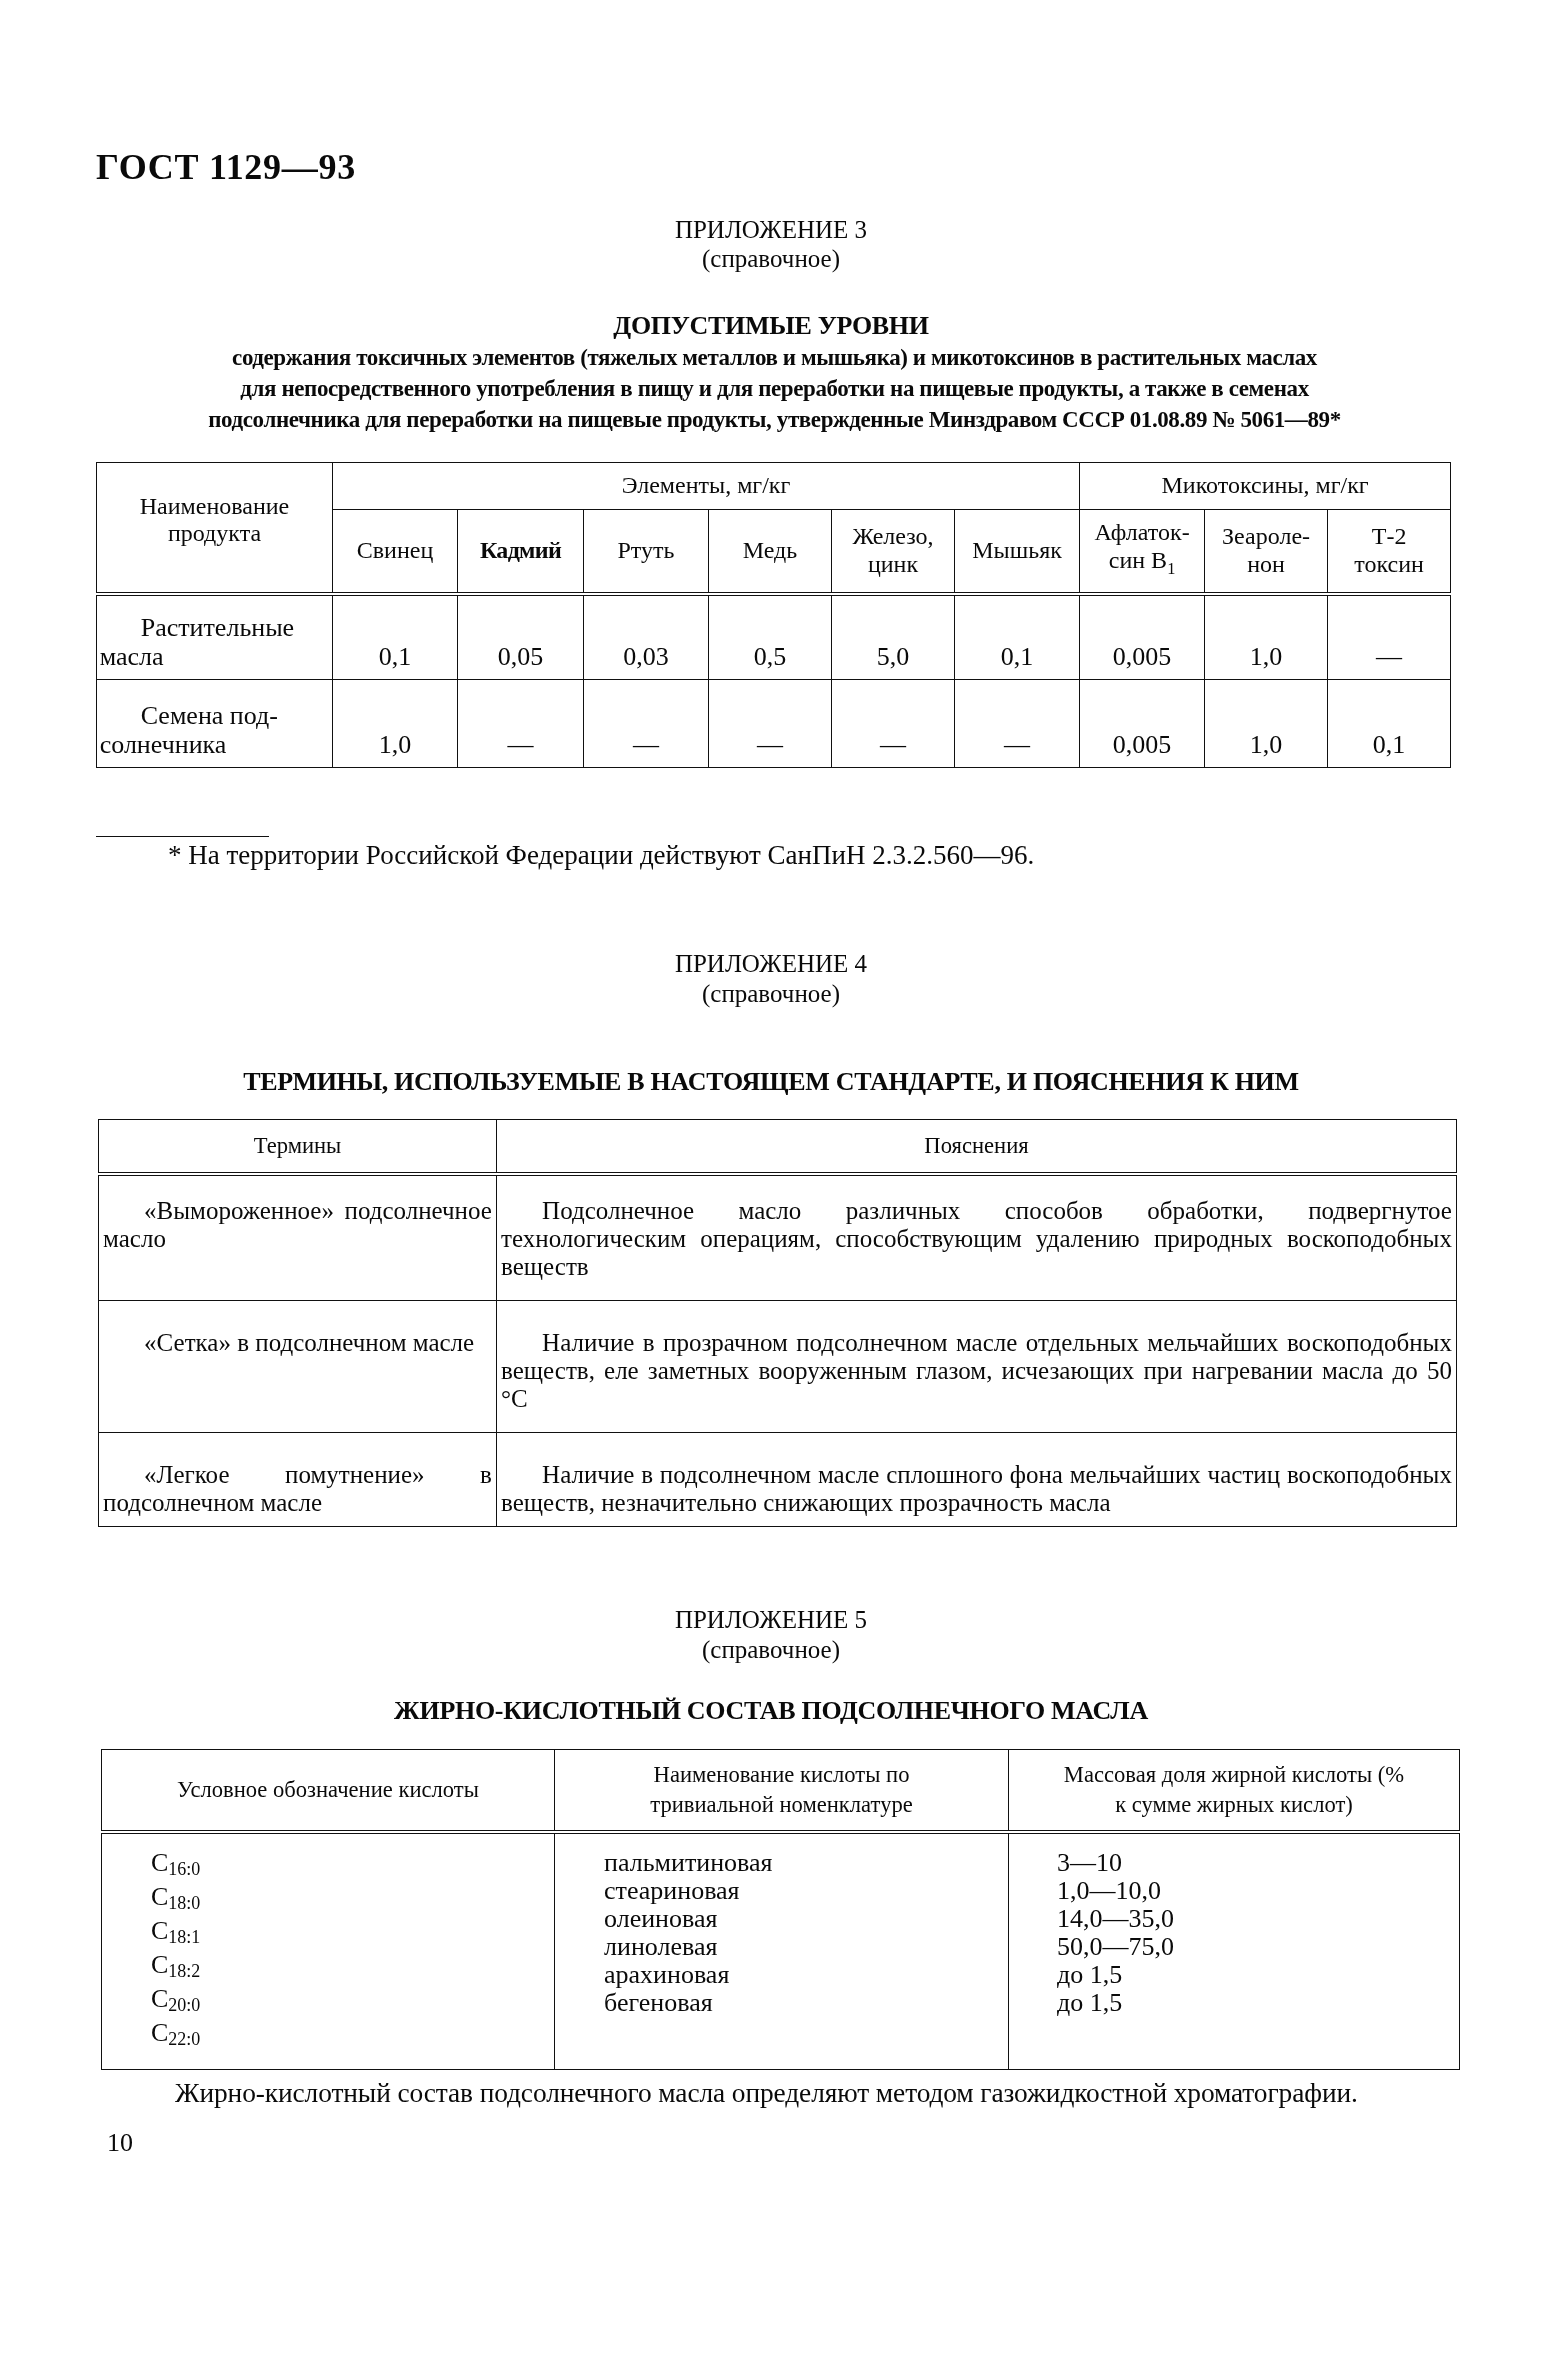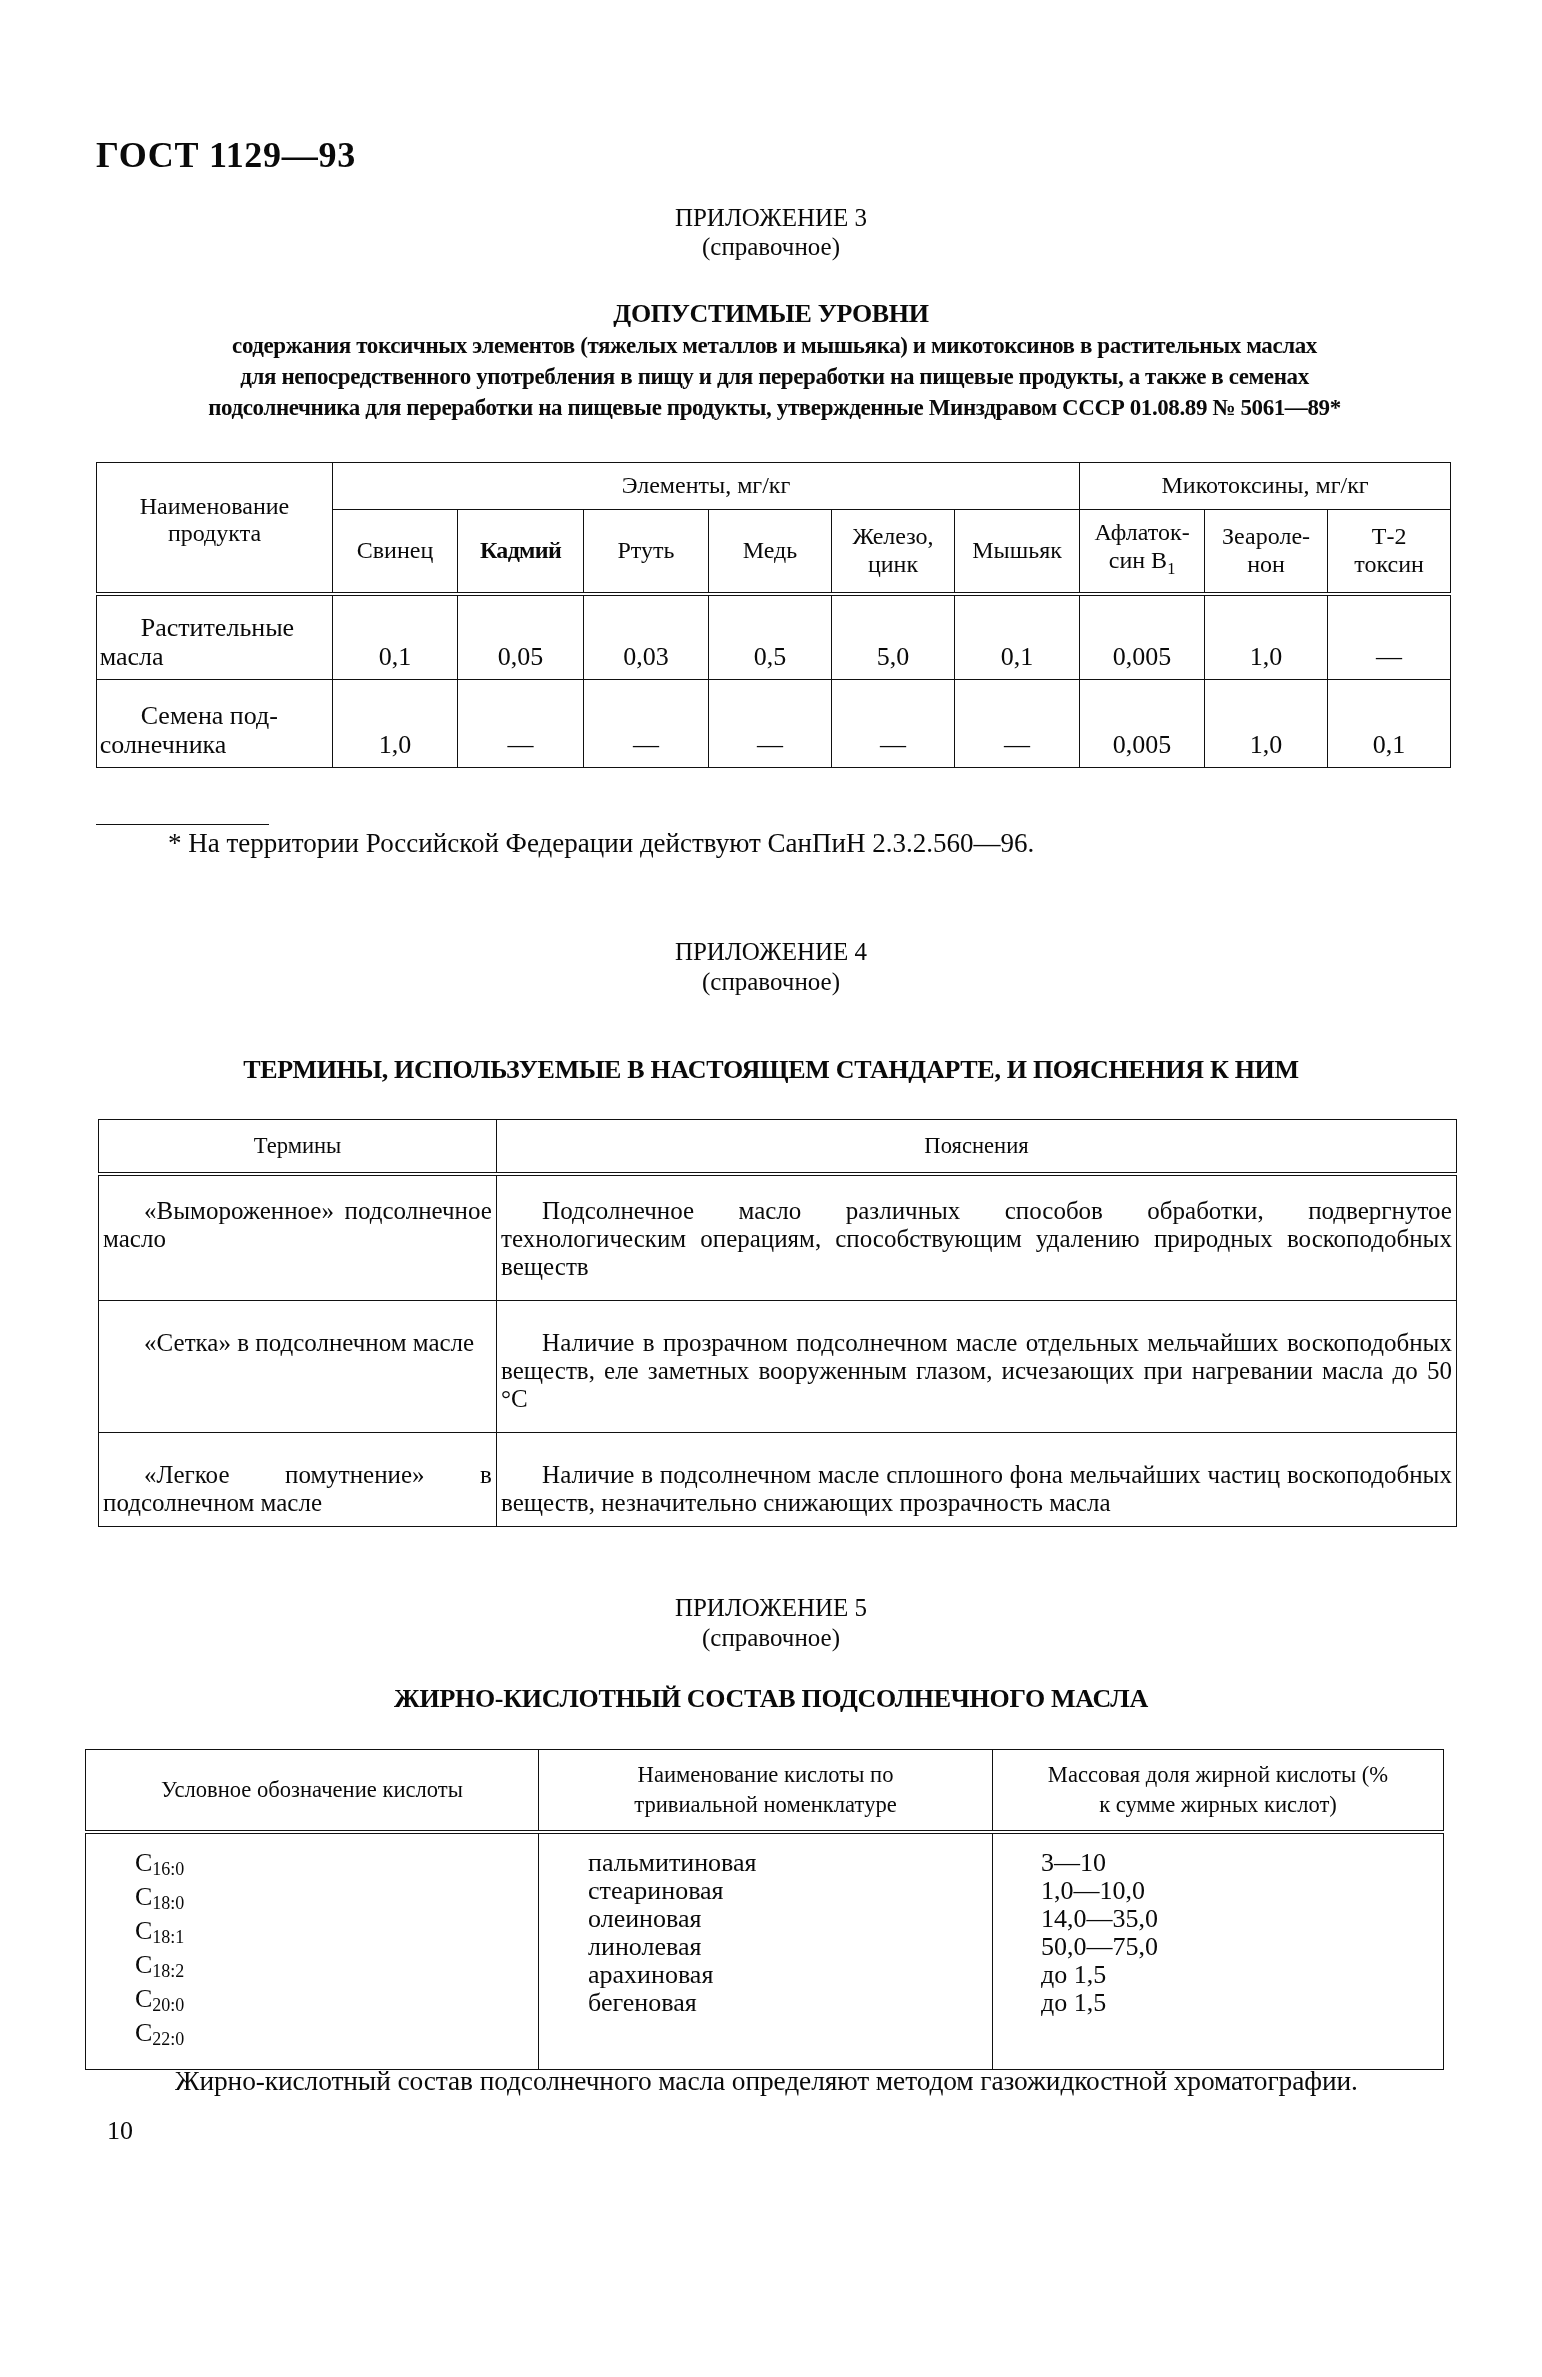--- a/index.html
+++ b/index.html
@@ -1,20 +1,20 @@
 <!DOCTYPE html>
 <html style="font-size:11px"><head>
 <meta charset="utf-8">
 <style>
   html, body { margin: 0; padding: 0; background: #ffffff; }
   body {
     width: 1542px; height: 2377px; position: relative; overflow: hidden;
     font-family: "Liberation Serif", "DejaVu Serif", serif; color: #0a0a0a;
   }
-  .abs { position: absolute; }
+  .abs { position: absolute; margin-top: 12px; }
   .center { left: 0; width: 1542px; text-align: center; }
   .std-num { left: 96px; top: 134px; font-size: 36px; font-weight: bold; letter-spacing: 0.7px; }
   .app-title { font-size: 25px; line-height: 27.4px; }
   .app-kind { font-size: 25px; line-height: 27.4px; }
   .sec-title { font-size: 26px; font-weight: bold; line-height: 30px; letter-spacing: -0.3px; }
   .subtitle {
     left: 96px; width: 1357px; text-align: center; font-weight: bold; font-size: 23px;
     line-height: 31px; letter-spacing: -0.4px;
   }
   table { border-collapse: collapse; position: absolute; table-layout: fixed; }
@@ -26,21 +26,21 @@
   .t1 td { text-align: center; vertical-align: bottom; padding-bottom: 8.2px; font-size: 26px; line-height: 29px; }
   .t1 td.prod { text-align: left; padding-left: 2.7px; font-size: 26px; }
   .t1 td.prod .ind { padding-left: 41px; }
   .t2 { left: 98px; top: 1119px; width: 1358px; font-size: 25px; }
   .t2 th { height: 52px; border-bottom: 4.1px double #111; font-size: 22.6px; vertical-align: middle; }
   .t2 td { vertical-align: top; text-align: justify; line-height: 28px; padding: 2.7px 4.1px 0 4.1px; }
   .t2 td .p { text-indent: 41px; text-align: justify; text-align-last: auto; }
   .t2 tr.r td { padding-top: 28px; padding-bottom: 19px; }
   .t2 tr.r.first td { padding-top: 20.6px; }
   .t2 tr.r.last td { padding-bottom: 9.6px; }
-  .t3 { left: 85px; top: 1749px; width: 1358px; font-size: 24px; }
+  .t3 { left: 101px; top: 1749px; width: 1358px; font-size: 24px; }
   .t3 th { height: 80px; border-bottom: 4.1px double #111; font-size: 22.6px; line-height: 30px; vertical-align: middle; text-align: center; }
   .t3 td { vertical-align: top; padding-top: 15px; padding-bottom: 15px; line-height: 28px; font-size: 26px; }
   .t3 td.c1 { padding-left: 49px; }
   .t3 td.c2 { padding-left: 49px; }
   .t3 td.c3 { padding-left: 48px; }
   .t3 sub { font-size: 18px; vertical-align: -4.1px; }
   .footrule { left: 96px; top: 824px; width: 173px; height: 0; border-top: 1.4px solid #111; }
   .footnote { left: 168px; top: 828px; font-size: 27px; }
   .closing { left: 175px; top: 2066px; font-size: 27.4px; letter-spacing: -0.1px; }
   .pagenum { left: 107px; top: 2116px; font-size: 26px; }

